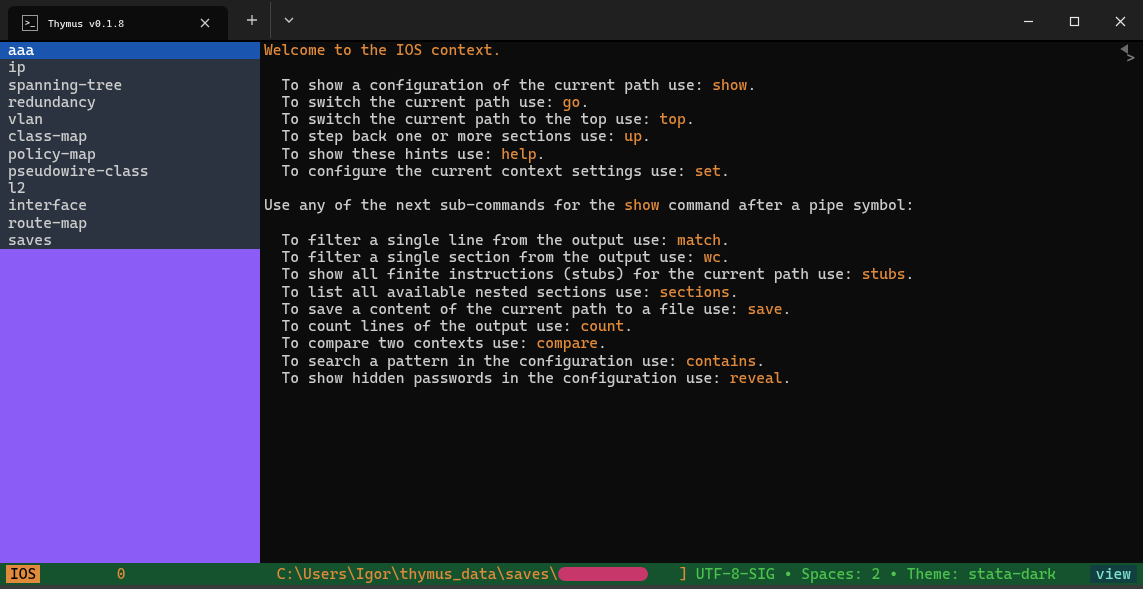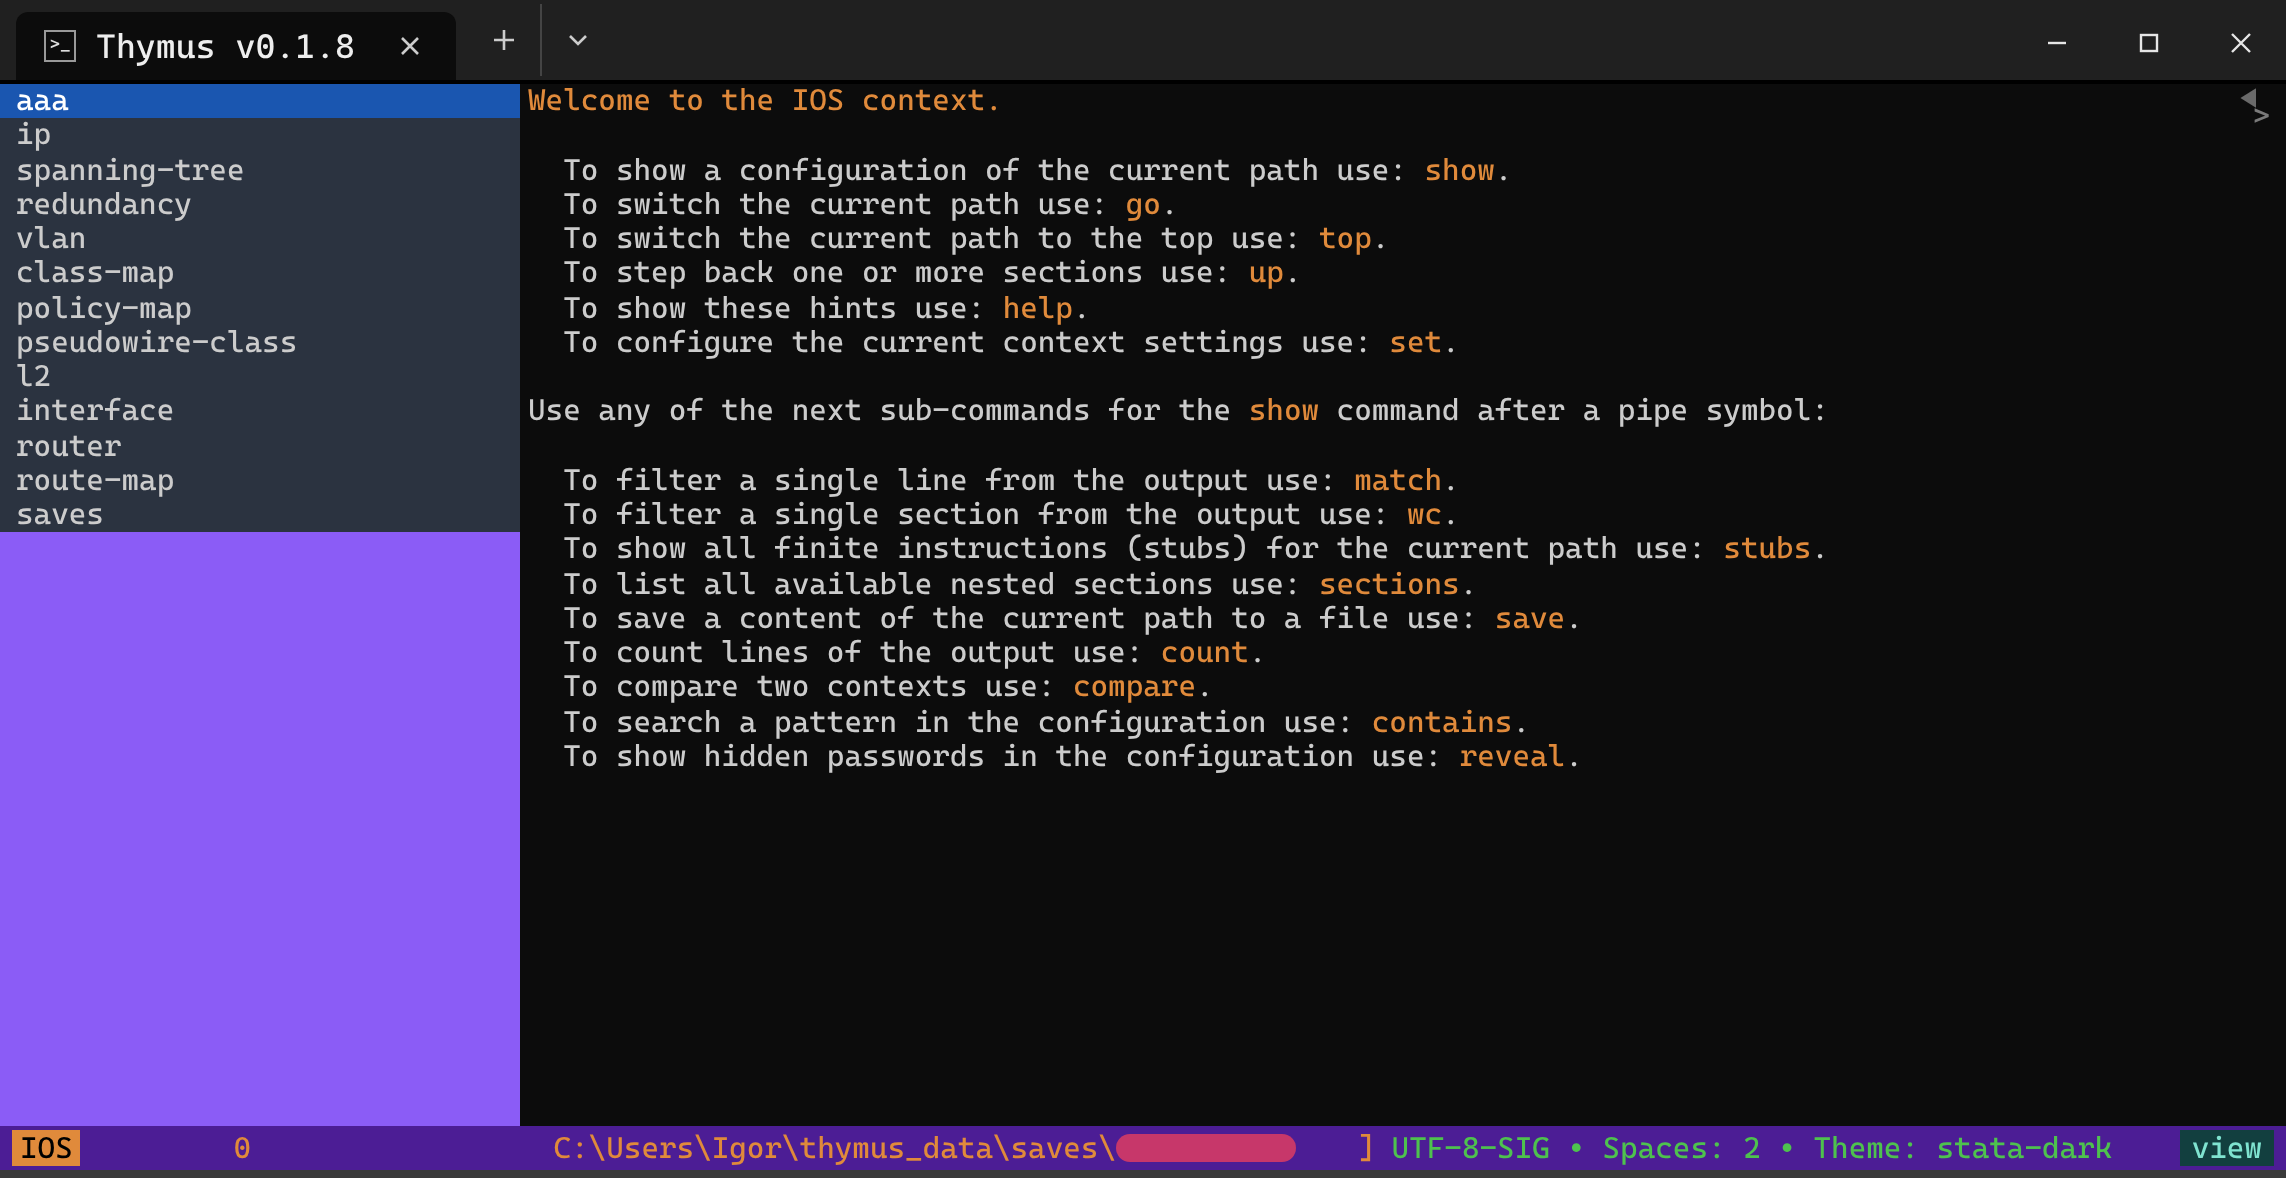--- a/index.html
+++ b/index.html
@@ -39,21 +39,21 @@
     min-width: 220px;
   }
   .tab-icon {
     width: 16px; height: 16px;
     display: inline-flex;
     align-items: center; justify-content: center;
     font-size: 9px;
     border: 1px solid #999;
     color: #ddd;
   }
-  .tab-title { color: #eee; font-size: 17px; flex: 1; }
+  .tab-title { color: #eee; font-size: 10px; flex: 1; }
   .tab-close {
     color: #ccc; font-size: 14px;
     width: 18px; height: 18px;
     display: inline-flex;
     align-items: center; justify-content: center;
   }
 
   .tab-controls {
     display: flex; align-items: center; gap: 0;
     margin-left: 6px;
@@ -133,21 +133,21 @@
 
   .prompt-row {
     padding: 8px 8px 12px 8px;
     color: #6a6a6a;
   }
   .prompt-caret { color: #7a7a7a; }
 
   
   .statusbar {
     height: 22px;
-    background: #4c1d95;
+    background: #14532d;
     display: flex;
     align-items: center;
     font-size: 15px;
     padding: 0 6px;
     gap: 0;
     white-space: nowrap;
     overflow: hidden;
   }
   .sb-badge {
     background: #e08a3b;
@@ -232,21 +232,20 @@
   <div class="side-item selected">aaa</div>
       <div class="side-item">ip</div>
       <div class="side-item">spanning-tree</div>
       <div class="side-item">redundancy</div>
       <div class="side-item">vlan</div>
       <div class="side-item">class-map</div>
       <div class="side-item">policy-map</div>
       <div class="side-item">pseudowire-class</div>
       <div class="side-item">l2</div>
       <div class="side-item">interface</div>
-      <div class="side-item">router</div>
       <div class="side-item">route-map</div>
       <div class="side-item">saves</div>
     </div>
 
   <div class="main-pane">
     <div class="text-scroll" id="help-text"><div><span class="kw">Welcome to the IOS context.</span></div><div> </div><div>  To show a configuration of the current path use: <span class="kw">show</span>.</div><div>  To switch the current path use: <span class="kw">go</span>.</div><div>  To switch the current path to the top use: <span class="kw">top</span>.</div><div>  To step back one or more sections use: <span class="kw">up</span>.</div><div>  To show these hints use: <span class="kw">help</span>.</div><div>  To configure the current context settings use: <span class="kw">set</span>.</div><div> </div><div>Use any of the next sub-commands for the <span class="kw">show</span> command after a pipe symbol:</div><div> </div><div>  To filter a single line from the output use: <span class="kw">match</span>.</div><div>  To filter a single section from the output use: <span class="kw">wc</span>.</div><div>  To show all finite instructions (stubs) for the current path use: <span class="kw">stubs</span>.</div><div>  To list all available nested sections use: <span class="kw">sections</span>.</div><div>  To save a content of the current path to a file use: <span class="kw">save</span>.</div><div>  To count lines of the output use: <span class="kw">count</span>.</div><div>  To compare two contexts use: <span class="kw">compare</span>.</div><div>  To search a pattern in the configuration use: <span class="kw">contains</span>.</div><div>  To show hidden passwords in the configuration use: <span class="kw">reveal</span>.</div></div>
 
     <div class="hscroll"></div>
 
     <div class="prompt-row">

